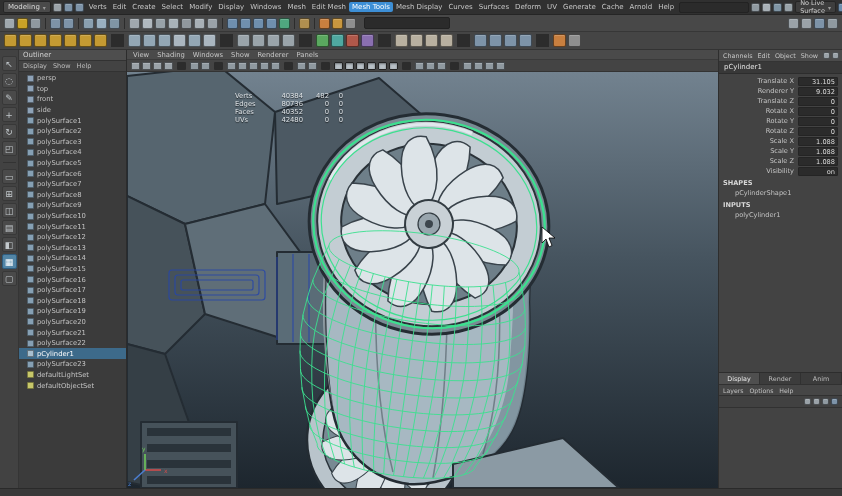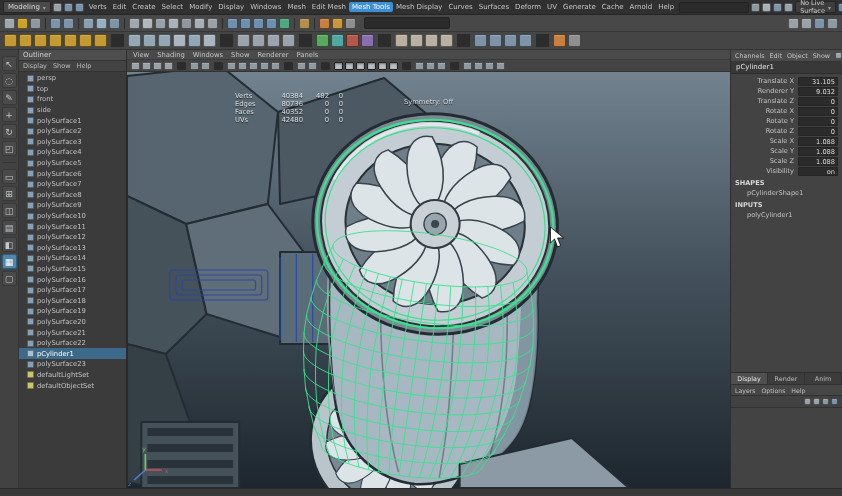--- a/index.html
+++ b/index.html
@@ -67,21 +67,21 @@
   .wire{fill:none;stroke:var(--selection_green)}
   .hud-polycount{position:absolute;left:108px;top:20px;font-size:6.8px;color:#dde2e6;text-shadow:0 1px 1px rgba(0,0,0,.7)}
   .hud-row{display:flex}
   .hud-row span{display:inline-block}
   .h0{width:28px}
   .h1{width:40px;text-align:right}
   .h2{width:26px;text-align:right}
   .h3{width:14px;text-align:right}
   .hud-center{position:absolute;left:0;right:0;top:26px;text-align:center;font-size:6.8px;color:#d8dde0;text-shadow:0 1px 1px rgba(0,0,0,.7)}
 
-  #rightpanel{width:112px;background:#434343;border-left:1px solid #2e2e2e;display:flex;flex-direction:column}
+  #rightpanel{width:124px;background:#434343;border-left:1px solid #2e2e2e;display:flex;flex-direction:column}
   .cb-tabs{height:12px;background:#4b4b4b;border-bottom:1px solid #343434;display:flex;align-items:center;gap:5px;padding:0 4px}
   .cb-menu{font-size:6.4px;color:#c6c6c6}
   .cb-tab-icons{margin-left:auto}
   .icon.tiny{width:7px;height:7px}
   .cb-object{height:12px;background:#383838;border-bottom:1px solid #2d2d2d;font-size:7px;color:#e2e2e2;padding:1px 5px}
   .cb-rows{padding-top:2px}
   .cb-row{display:flex;align-items:center;height:10px;padding:0 4px;gap:4px}
   .cb-label{flex:1;text-align:right;font-size:6.6px;color:#c4c4c4;white-space:nowrap}
   .cb-value{width:40px;height:9px;background:#2b2b2b;border:1px solid #242424;border-radius:1px;font-size:6.6px;color:#dcdcdc;text-align:right;padding:0 2px}
   .cb-section{font-size:6.6px;font-weight:bold;color:#d8d8d8;padding:3px 4px 1px}
@@ -622,21 +622,20 @@
               <span class="h2">0</span>
               <span class="h3">0</span>
             </div>
             <div class="hud-row">
               <span class="h0">UVs</span>
               <span class="h1">42480</span>
               <span class="h2">0</span>
               <span class="h3">0</span>
             </div>
           </div>
-        <div class="hud-center">Symmetry: Off</div>
       </div>
     </div>
 
     <div id="rightpanel">
       <div class="cb-tabs">
         <div style="display:flex;gap:5px">
 
         <span class="cb-menu">Channels</span>
             <span class="cb-menu">Edit</span>
             <span class="cb-menu">Object</span>

